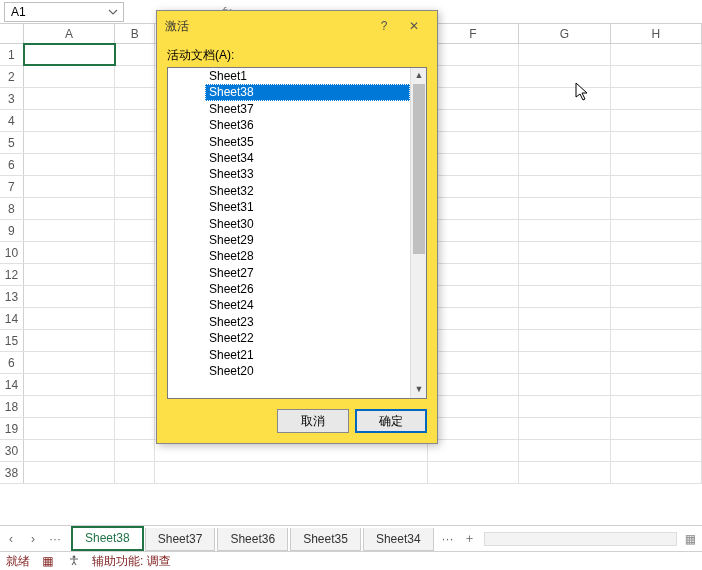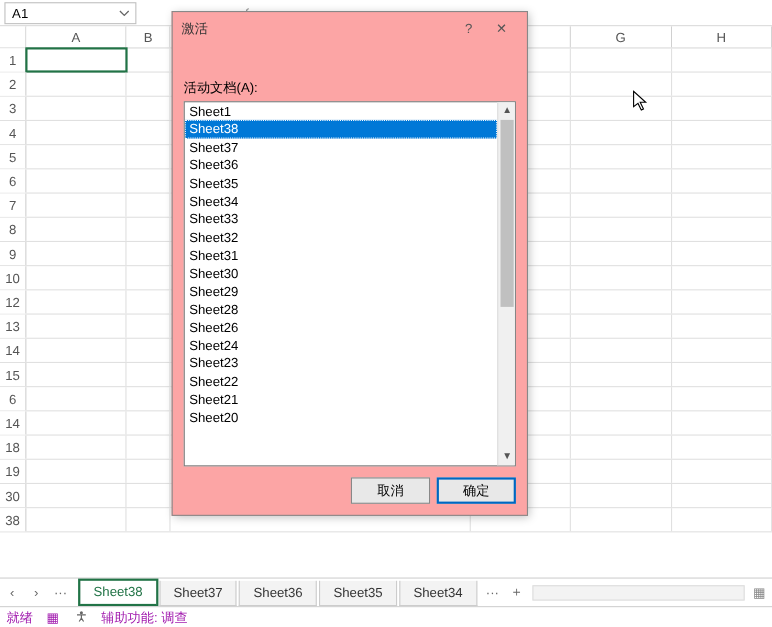--- a/index.html
+++ b/index.html
@@ -17,48 +17,48 @@
 .rowhdr-col { width: 24px; }
 .colhdr { border-right: 1px solid #d0d0d0; text-align: center; color: #555; line-height: 20px; background: #fff; }
 .cA { width: 92px; } .cB { width: 40px; } .cFill { width: 274px; } .cF { width: 92px; } .cG { width: 92px; } .cH { width: 92px; }
 .rows { }
 .gridrow { height: 22px; display: flex; border-bottom: 1px solid #e0e0e0; }
 .rowhdr { width: 24px; border-right: 1px solid #d0d0d0; text-align: center; color: #555; line-height: 22px; background: #fff; }
 .cell { border-right: 1px solid #e0e0e0; height: 100%; }
 .active { outline: 2px solid #217346; outline-offset: -1px; }
 
 
-.dialog { position: absolute; left: 156px; top: 10px; width: 324px; background: #fca5a5; border: 1px solid #888; box-shadow: 2px 2px 8px rgba(0,0,0,0.25); }
+.dialog { position: absolute; left: 156px; top: 10px; width: 282px; background: #fde047; border: 1px solid #888; box-shadow: 2px 2px 8px rgba(0,0,0,0.25); }
 .dlg-title { height: 30px; display: flex; align-items: center; padding: 0 8px; }
 .dlg-title span { flex: 1; color: #333; }
 .dlg-title .tbtn { width: 30px; height: 24px; text-align: center; line-height: 24px; color: #555; cursor: default; }
-.dlg-body { padding: 6px 10px 10px 10px; margin-top: 25px; }
+.dlg-body { padding: 6px 10px 10px 10px; }
 .dlg-label { margin-bottom: 3px; }
 .listwrap { background: #fff; border: 1px solid #7a7a7a; height: 332px; display: flex; }
-.listitems { flex: 1; overflow: hidden; }
+.listitems { flex: 1; overflow: hidden; padding-left: 37px; }
 .li { padding: 1px 4px; height: 16.4px; line-height: 15px; white-space: nowrap; }
 .li.sel { background: #0078d7; color: #fff; outline: 1px dotted #fff; outline-offset: -1px; }
 .list-scroll { width: 16px; background: #f0f0f0; border-left: 1px solid #ddd; position: relative; }
 .sarrow { position: absolute; left: 0; width: 16px; height: 16px; text-align: center; line-height: 14px; color: #555; font-size: 9px; }
 .sthumb { position: absolute; left: 2px; top: 16px; width: 12px; height: 170px; background: #c0c0c0; }
 .dlg-btns { display: flex; justify-content: flex-end; gap: 6px; margin-top: 10px; }
 .dbtn { width: 72px; height: 24px; border: 1px solid #888; background: #e8e8e8; text-align: center; line-height: 22px; }
 .dbtn.primary { border: 2px solid #0067c0; line-height: 20px; }
 
 
 .tabbar { position: absolute; left: 0; right: 0; bottom: 19px; height: 26px; border-top: 1px solid #d0d0d0; display: flex; align-items: center; background: #fff; }
 .navbtn { width: 22px; text-align: center; color: #666; }
 .tabs { display: flex; align-items: flex-end; height: 100%; margin-left: 6px; gap: 2px; }
 .tab { padding: 4px 12px; border: 1px solid #ccc; border-top: none; background: #f3f3f3; color: #333; }
 .tab.active { background: #fff; border-bottom: 2px solid #217346; color: #217346; font-weight: 500; }
 .tend { display: flex; align-items: center; gap: 10px; margin-left: 8px; color: #666; }
 .hsb { flex: 1; margin: 0 8px; height: 14px; background: #f3f3f3; border: 1px solid #ddd; position: relative; }
 
 
-.status { position: absolute; left: 0; right: 0; bottom: 0; height: 19px; border-top: 1px solid #d0d0d0; display: flex; align-items: center; gap: 10px; padding-left: 6px; color: #a21caf; background: #fff; }
+.status { position: absolute; left: 0; right: 0; bottom: 0; height: 19px; border-top: 1px solid #d0d0d0; display: flex; align-items: center; gap: 10px; padding-left: 6px; color: #7f1d1d; background: #fff; }
 .sicon { width: 16px; text-align: center; }
 
 
 .cursor { position: absolute; left: 575px; top: 82px; width: 16px; height: 20px; }
 </style>
 </head>
 <body>
 
 <div class="topbar">
   <div class="namebox">
@@ -283,20 +283,21 @@
           <div class="li">Sheet37</div>
           <div class="li">Sheet36</div>
           <div class="li">Sheet35</div>
           <div class="li">Sheet34</div>
           <div class="li">Sheet33</div>
           <div class="li">Sheet32</div>
           <div class="li">Sheet31</div>
           <div class="li">Sheet30</div>
           <div class="li">Sheet29</div>
           <div class="li">Sheet28</div>
+          <div class="li">Sheet27</div>
           <div class="li">Sheet26</div>
           <div class="li">Sheet24</div>
           <div class="li">Sheet23</div>
           <div class="li">Sheet22</div>
           <div class="li">Sheet21</div>
           <div class="li">Sheet20</div>
         </div>
       <div class="list-scroll">
         <div class="sarrow" style="top:0">▲</div>
         <div class="sthumb"></div>

